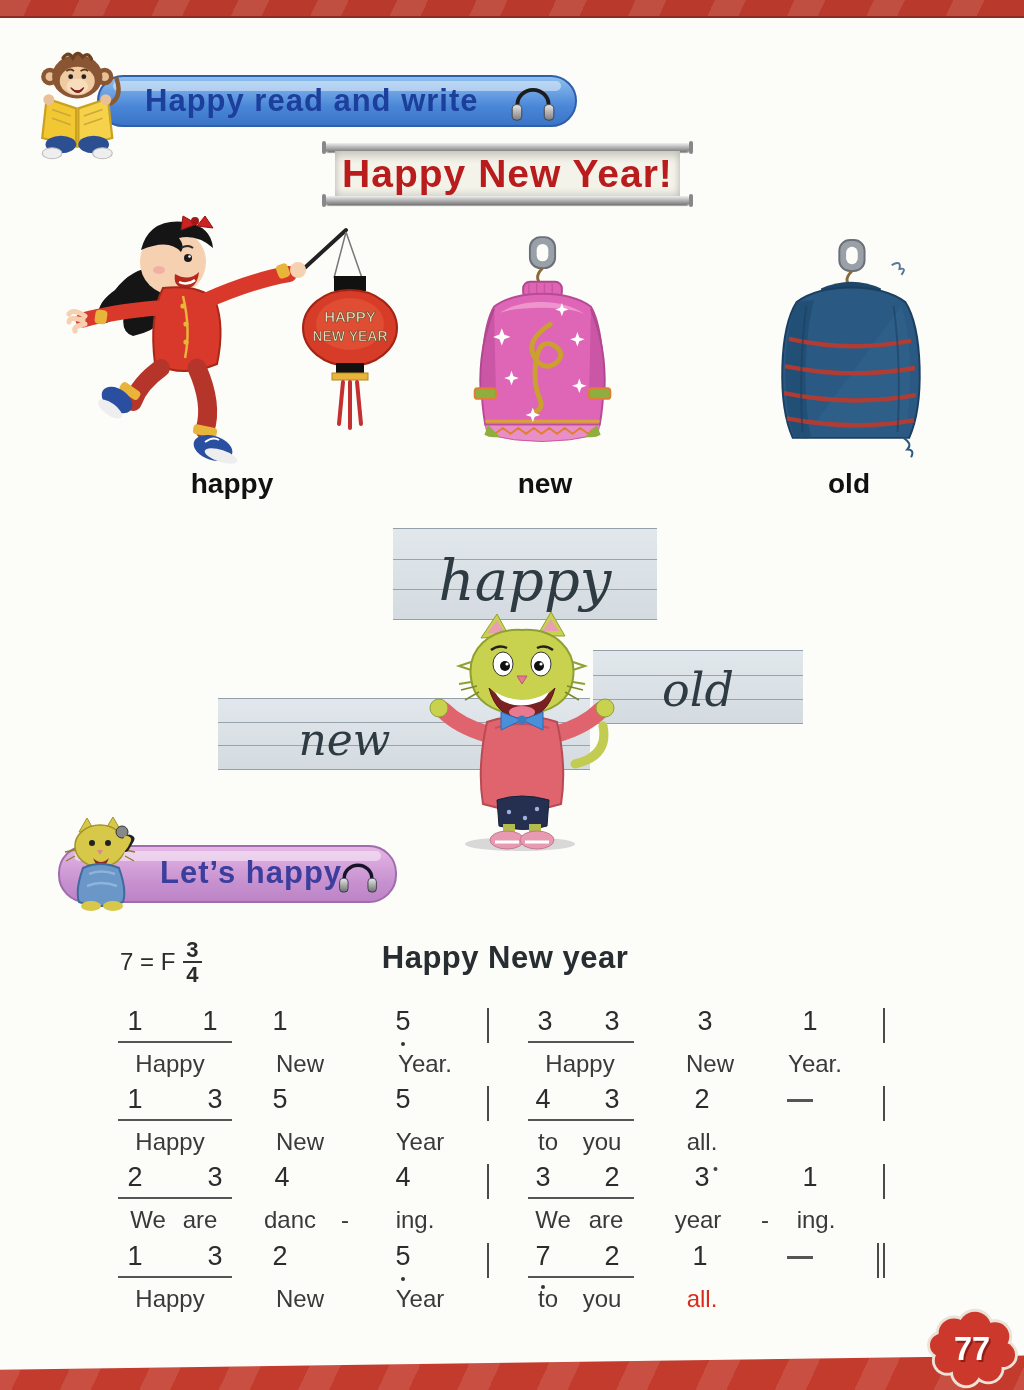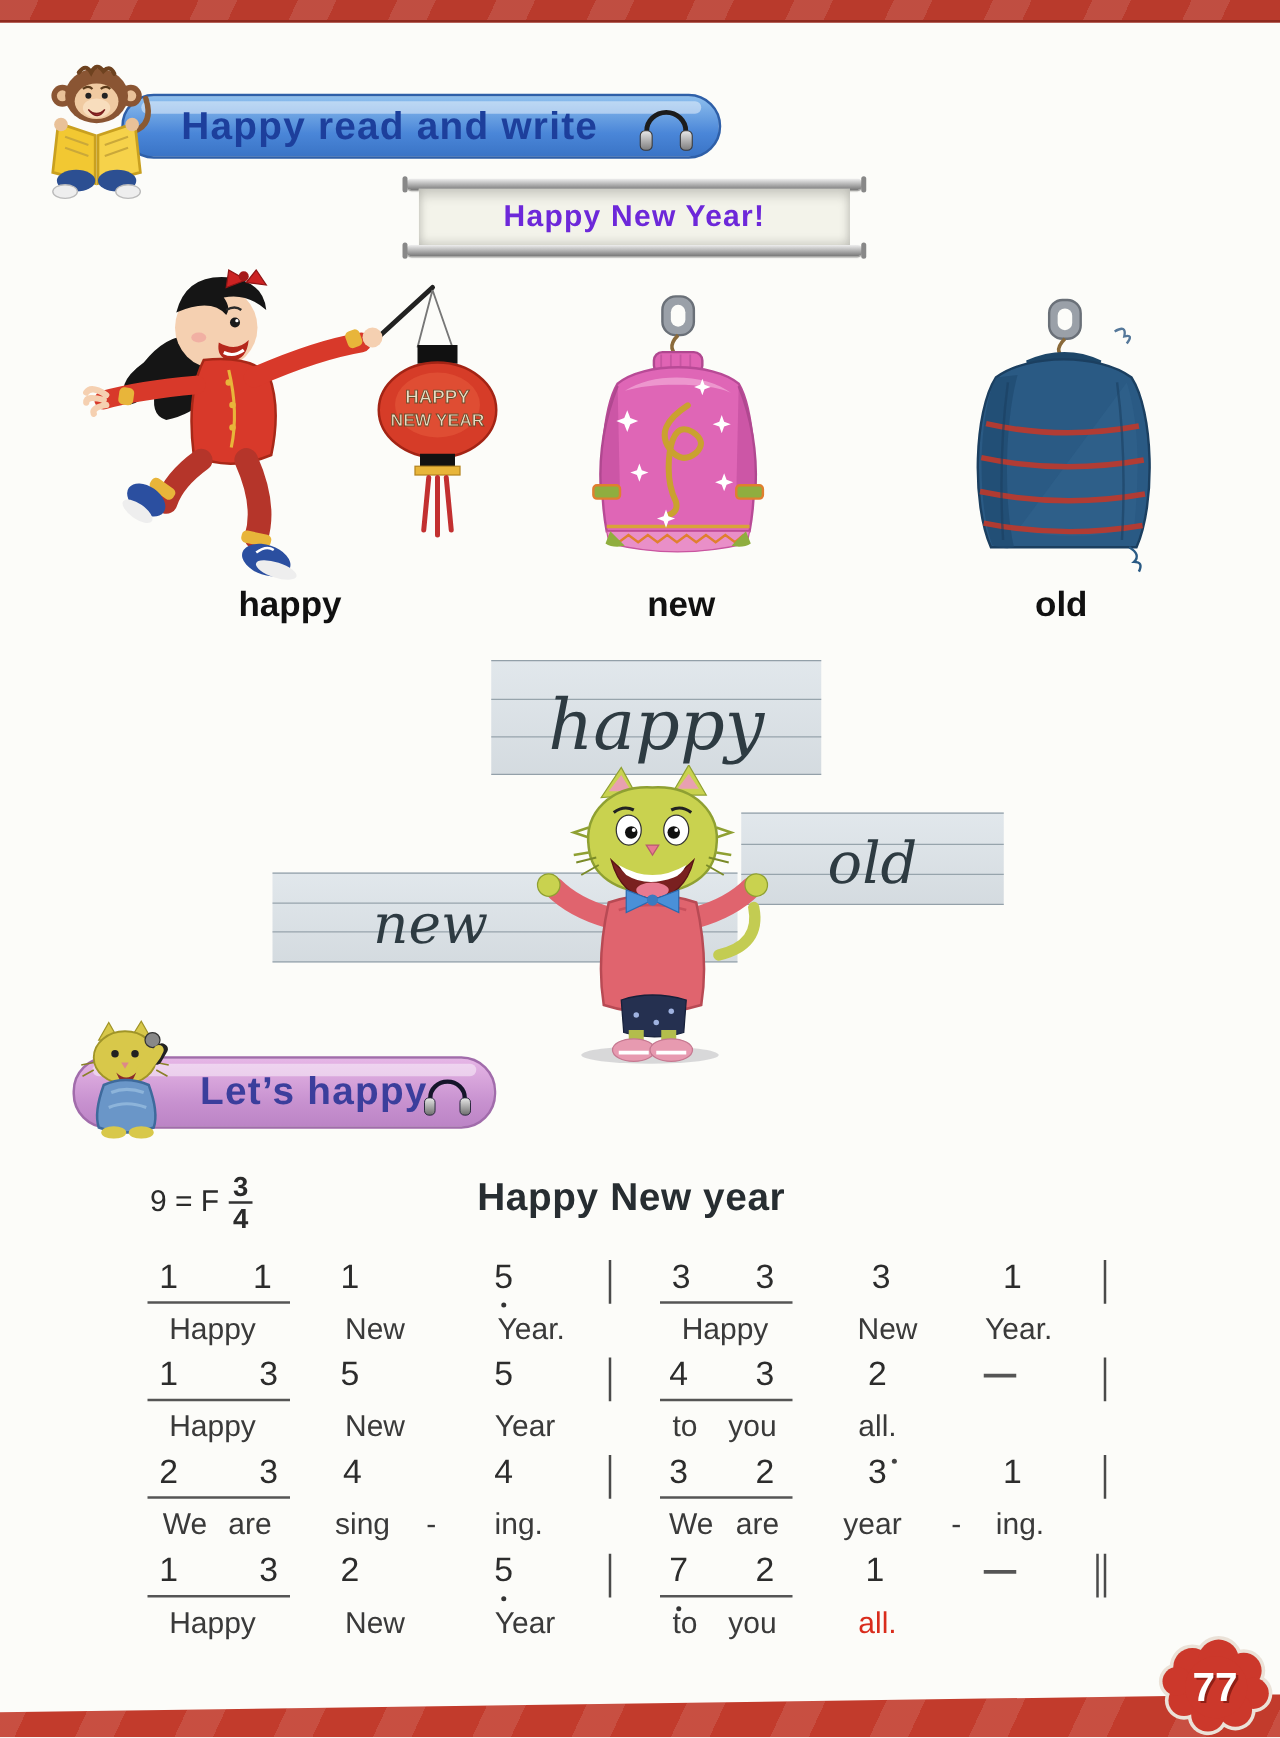--- a/index.html
+++ b/index.html
@@ -27,21 +27,21 @@
   
   .scroll{position:absolute;left:333px;top:143px;width:349px;height:62px;}
   .scroll .rod{position:absolute;left:-8px;right:-8px;height:9px;border-radius:4px;
     background:linear-gradient(#eee,#777);box-shadow:0 1px 1px rgba(0,0,0,.4);}
   .scroll .rod.t{top:0;} .scroll .rod.b{bottom:0;}
   .scroll .rod i{position:absolute;top:-2px;width:4px;height:13px;background:#888;border-radius:2px;}
   .scroll .rod i.l{left:-3px;} .scroll .rod i.r{right:-3px;}
   .scroll .paper{position:absolute;left:2px;right:2px;top:8px;bottom:8px;background:#f3f3ea;
     box-shadow:inset 0 5px 9px rgba(0,0,0,.18), inset 0 -4px 7px rgba(0,0,0,.12);
     display:flex;align-items:center;justify-content:center;}
-  .scroll .paper span{font-size:24px;font-weight:bold;color:#6d28d9;letter-spacing:1px;}
+  .scroll .paper span{font-size:39px;font-weight:bold;color:#b91c1c;letter-spacing:1px;}
 
   
   .vlabel{position:absolute;transform:translateX(-50%);font-size:28px;font-weight:bold;color:#111;}
 
   
   .wcard{position:absolute;background:
       linear-gradient(rgba(255,255,255,.12),rgba(0,0,0,.04)),#dde4e9;
     border-top:1px solid #93a0a9;border-bottom:1px solid #93a0a9;z-index:2;}
   .wcard .ln{position:absolute;left:0;right:0;height:1px;background:#97a4ac;}
   .wcard .word{position:absolute;left:50%;transform:translateX(-50%);
@@ -327,21 +327,21 @@
     <rect x="68" y="18" width="9" height="18" rx="4" fill="#222" transform="rotate(30 72 27)"></rect>
     <circle cx="67" cy="16" r="6" fill="#888" stroke="#333"></circle>
     <path d="M58 40 q10 -6 14 -16" stroke="#d8c84a" stroke-width="8" stroke-linecap="round" fill="none"></path>
     <path d="M28 52 q17 -8 36 0 q8 22 4 34 q-22 8 -44 0 q-4 -12 4 -34z" fill="#6a96c8" stroke="#3e6a9c" stroke-width="2"></path>
     <path d="M34 58 q12 -5 26 0 M32 70 q14 -6 30 0" stroke="#8db4da" stroke-width="2.5" fill="none"></path>
     <ellipse cx="36" cy="90" rx="10" ry="5" fill="#d8c84a"></ellipse>
     <ellipse cx="58" cy="90" rx="10" ry="5" fill="#d8c84a"></ellipse>
   </svg>
 
   <div class="keysig">
-    <span>9 = F</span>
+    <span>7 = F</span>
     <span class="frac">
       <span class="num">3</span>
       <span class="den">4</span>
     </span>
   </div>
   <div class="song-title">Happy New year</div>
   <div class="song-rows">
       <div class="song-row" style="top: 1008px;">
         <div class="beam" style="left: 118px; width: 114px;"></div>
         <div class="beam" style="left: 528px; width: 106px;"></div>
@@ -391,21 +391,21 @@
         <span class="note" style="left: 282px;">4</span>
         <span class="note" style="left: 403px;">4</span>
         <span class="note" style="left: 543px;">3</span>
         <span class="note" style="left: 612px;">2</span>
         <span class="note" style="left: 702px;">3<i class="nafter"></i></span>
         <span class="note" style="left: 810px;">1</span>
         <div class="bar" style="left: 487px;"></div>
         <div class="bar" style="left: 883px;"></div>
         <span class="lyric" style="left: 148px;">We</span>
         <span class="lyric" style="left: 200px;">are</span>
-        <span class="lyric" style="left: 290px;">sing</span>
+        <span class="lyric" style="left: 290px;">danc</span>
         <span class="lyric" style="left: 345px;">-</span>
         <span class="lyric" style="left: 415px;">ing.</span>
         <span class="lyric" style="left: 553px;">We</span>
         <span class="lyric" style="left: 606px;">are</span>
         <span class="lyric" style="left: 698px;">year</span>
         <span class="lyric" style="left: 765px;">-</span>
         <span class="lyric" style="left: 816px;">ing.</span>
       </div>
       <div class="song-row" style="top: 1243px;">
         <div class="beam" style="left: 118px; width: 114px;"></div>

